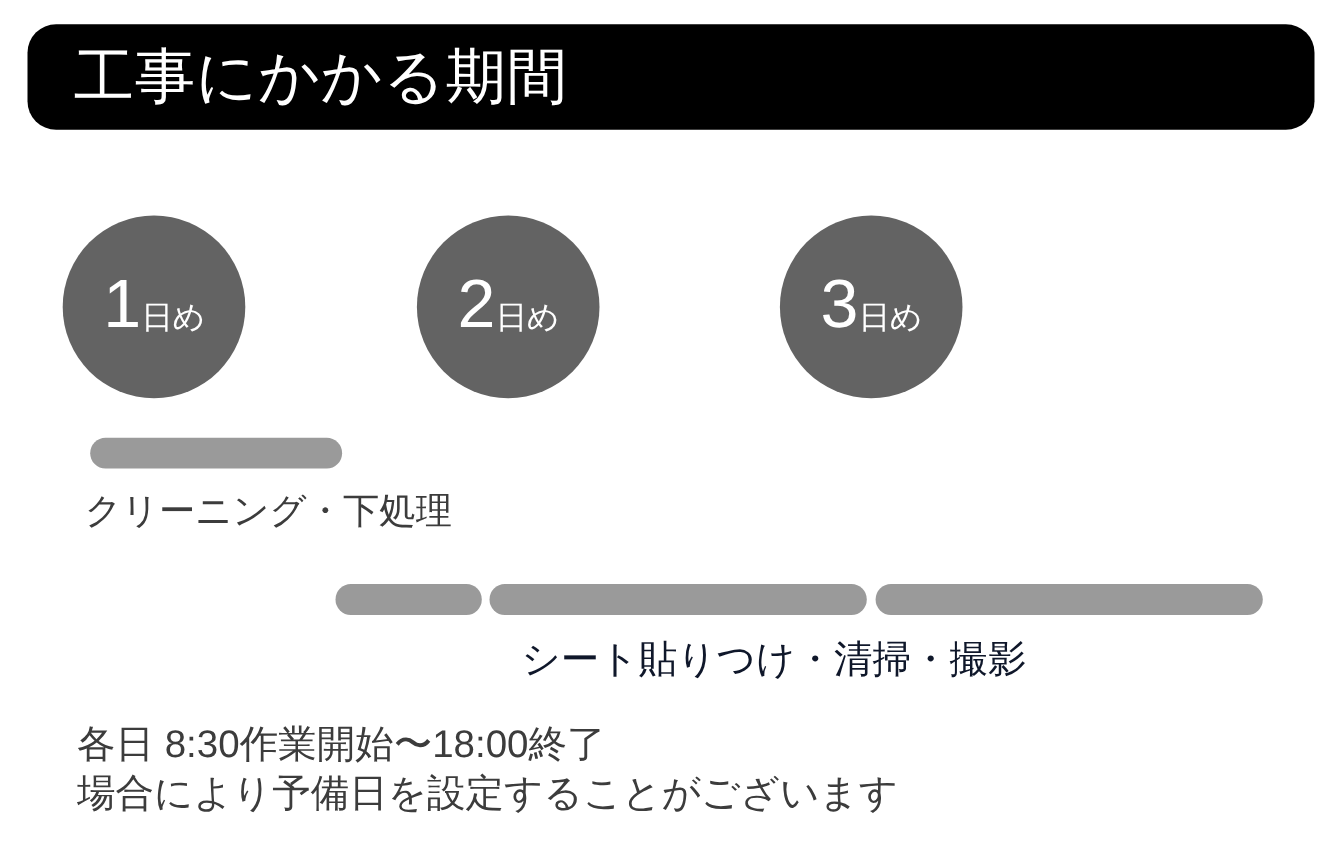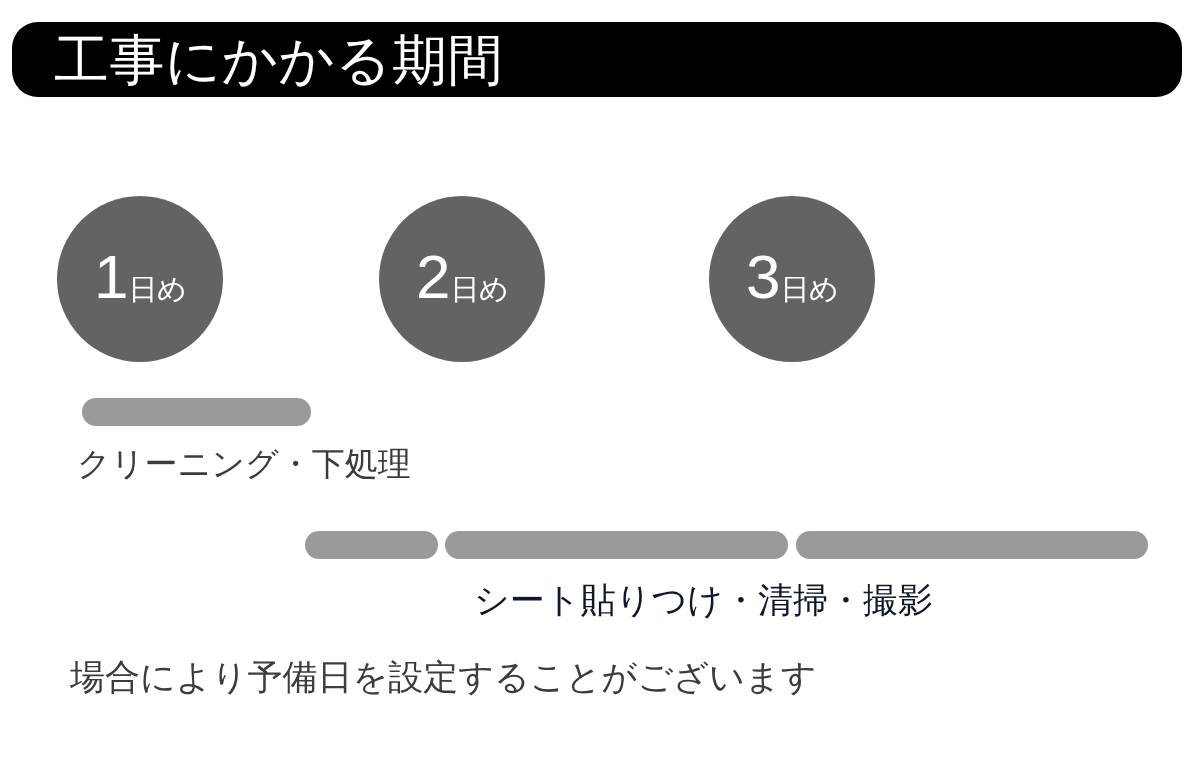--- a/index.html
+++ b/index.html
@@ -14,24 +14,24 @@
     position: relative;
     overflow: hidden;
     font-family: "Liberation Sans", "DejaVu Sans", sans-serif;
     color: #3c3c3c;
     -webkit-font-smoothing: antialiased;
   }
 
   
   #header-banner {
     position: absolute;
-    left: 12px;
+    left: 25px;
     top: 22px;
     width: 1170px;
-    height: 75px;
+    height: 96px;
     background: #000000;
     border-radius: 26px;
     box-sizing: border-box;
   }
   #header-title {
     position: absolute;
     left: 42px;
     top: 50%;
     transform: translateY(-50%);
     color: #ffffff;
@@ -161,14 +161,15 @@
 
 <div id="bar-1-1" class="bar"></div>
 <div id="label-row-1">クリーニング・下処理</div>
 
 <div id="bar-2-1" class="bar"></div>
 <div id="bar-2-2" class="bar"></div>
 <div id="bar-2-3" class="bar"></div>
 <div id="label-row-2">シート貼りつけ・清掃・撮影</div>
 
 <div id="footer-notes">
+  <span class="note-line">各日 8:30作業開始〜18:00終了</span>
   <span class="note-line">場合により予備日を設定することがございます</span>
 </div>
 
 </body></html>

